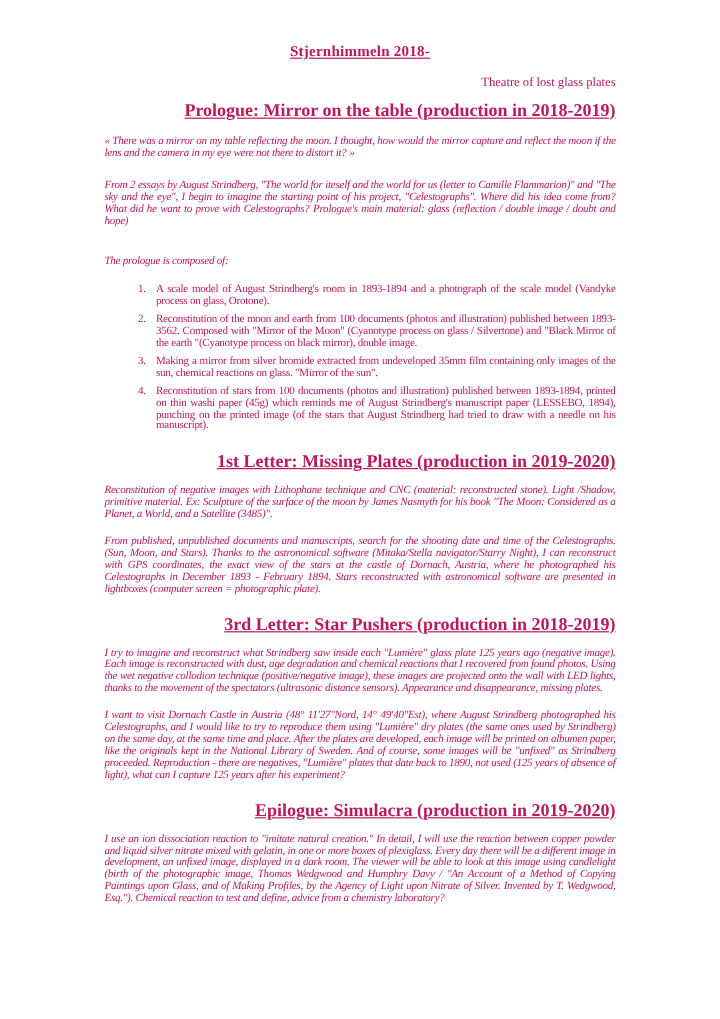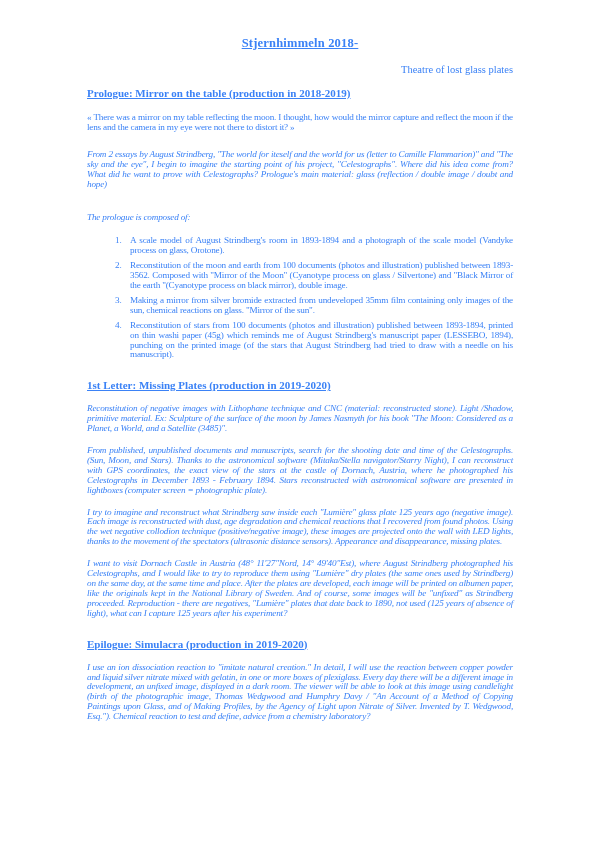--- a/index.html
+++ b/index.html
@@ -6,21 +6,21 @@
     margin: 0;
     padding: 0;
     background: #ffffff;
   }
   .sheet {
     position: relative;
     width: 600px;
     height: 849px;
     box-sizing: border-box;
     background: #ffffff;
-    color: #3b82f6;
+    color: #be185d;
     font-family: "Liberation Serif", "DejaVu Serif", serif;
     padding: 36px 87px 36px 87px;
     overflow: hidden;
   }
   .doc-title {
     margin: 0;
     font-size: 12.5px;
     line-height: 14px;
     font-weight: bold;
     text-align: center;
@@ -28,33 +28,34 @@
     letter-spacing: 0.2px;
   }
   .doc-subtitle {
     margin: 14px 0 0 0;
     font-size: 10.5px;
     line-height: 12px;
     text-align: right;
   }
   .sec-heading {
     margin: 19px 0 0 0;
-    font-size: 11px;
+    font-size: 15px;
     line-height: 13px;
     font-weight: bold;
-    text-align: left;
+    text-align: right;
     text-decoration: underline;
   }
   .sec-heading.first {
     margin-top: 11px;
   }
   .quote {
     margin: 13px 0 16px 0;
     font-size: 9.2px;
     line-height: 9.9px;
+    font-style: italic;
     text-align: justify;
     letter-spacing: -0.2px;
   }
   .para {
     margin: 12px 0 0 0;
     font-size: 9.2px;
     line-height: 9.9px;
     text-align: justify;
     letter-spacing: -0.2px;
     font-style: italic;
@@ -127,20 +128,21 @@
   <section>
     <h2 class="sec-heading">1st Letter: Missing Plates (production in 2019-2020)</h2>
     <p class="para">Reconstitution of negative images with Lithophane technique and CNC (material: reconstructed stone). Light /Shadow, primitive material. Ex: Sculpture of the surface of the moon by James Nasmyth for his book "The Moon: Considered as a Planet, a World, and a Satellite (3485)".</p>
   </section>
 
   <section>
     <p class="para">From published, unpublished documents and manuscripts, search for the shooting date and time of the Celestographs. (Sun, Moon, and Stars). Thanks to the astronomical software (Mitaka/Stella navigator/Starry Night), I can reconstruct with GPS coordinates, the exact view of the stars at the castle of Dornach, Austria, where he photographed his Celestographs in December 1893 - February 1894. Stars reconstructed with astronomical software are presented in lightboxes (computer screen = photographic plate).</p>
   </section>
 
   <section>
+    <h2 class="sec-heading">3rd Letter: Star Pushers (production in 2018-2019)</h2>
     <p class="para">I try to imagine and reconstruct what Strindberg saw inside each "Lumière" glass plate 125 years ago (negative image). Each image is reconstructed with dust, age degradation and chemical reactions that I recovered from found photos. Using the wet negative collodion technique (positive/negative image), these images are projected onto the wall with LED lights, thanks to the movement of the spectators (ultrasonic distance sensors). Appearance and disappearance, missing plates.</p>
   </section>
 
   <section>
     <p class="para">I want to visit Dornach Castle in Austria (48° 11'27"Nord, 14° 49'40"Est), where August Strindberg photographed his Celestographs, and I would like to try to reproduce them using "Lumière" dry plates (the same ones used by Strindberg) on the same day, at the same time and place. After the plates are developed, each image will be printed on albumen paper, like the originals kept in the National Library of Sweden. And of course, some images will be "unfixed" as Strindberg proceeded. Reproduction - there are negatives, "Lumière" plates that date back to 1890, not used (125 years of absence of light), what can I capture 125 years after his experiment?</p>
   </section>
 
   <section>
     <h2 class="sec-heading">Epilogue: Simulacra (production in 2019-2020)</h2>
     <p class="para">I use an ion dissociation reaction to "imitate natural creation." In detail, I will use the reaction between copper powder and liquid silver nitrate mixed with gelatin, in one or more boxes of plexiglass. Every day there will be a different image in development, an unfixed image, displayed in a dark room. The viewer will be able to look at this image using candlelight (birth of the photographic image, Thomas Wedgwood and Humphry Davy / "An Account of a Method of Copying Paintings upon Glass, and of Making Profiles, by the Agency of Light upon Nitrate of Silver. Invented by T. Wedgwood, Esq."). Chemical reaction to test and define, advice from a chemistry laboratory?</p>

